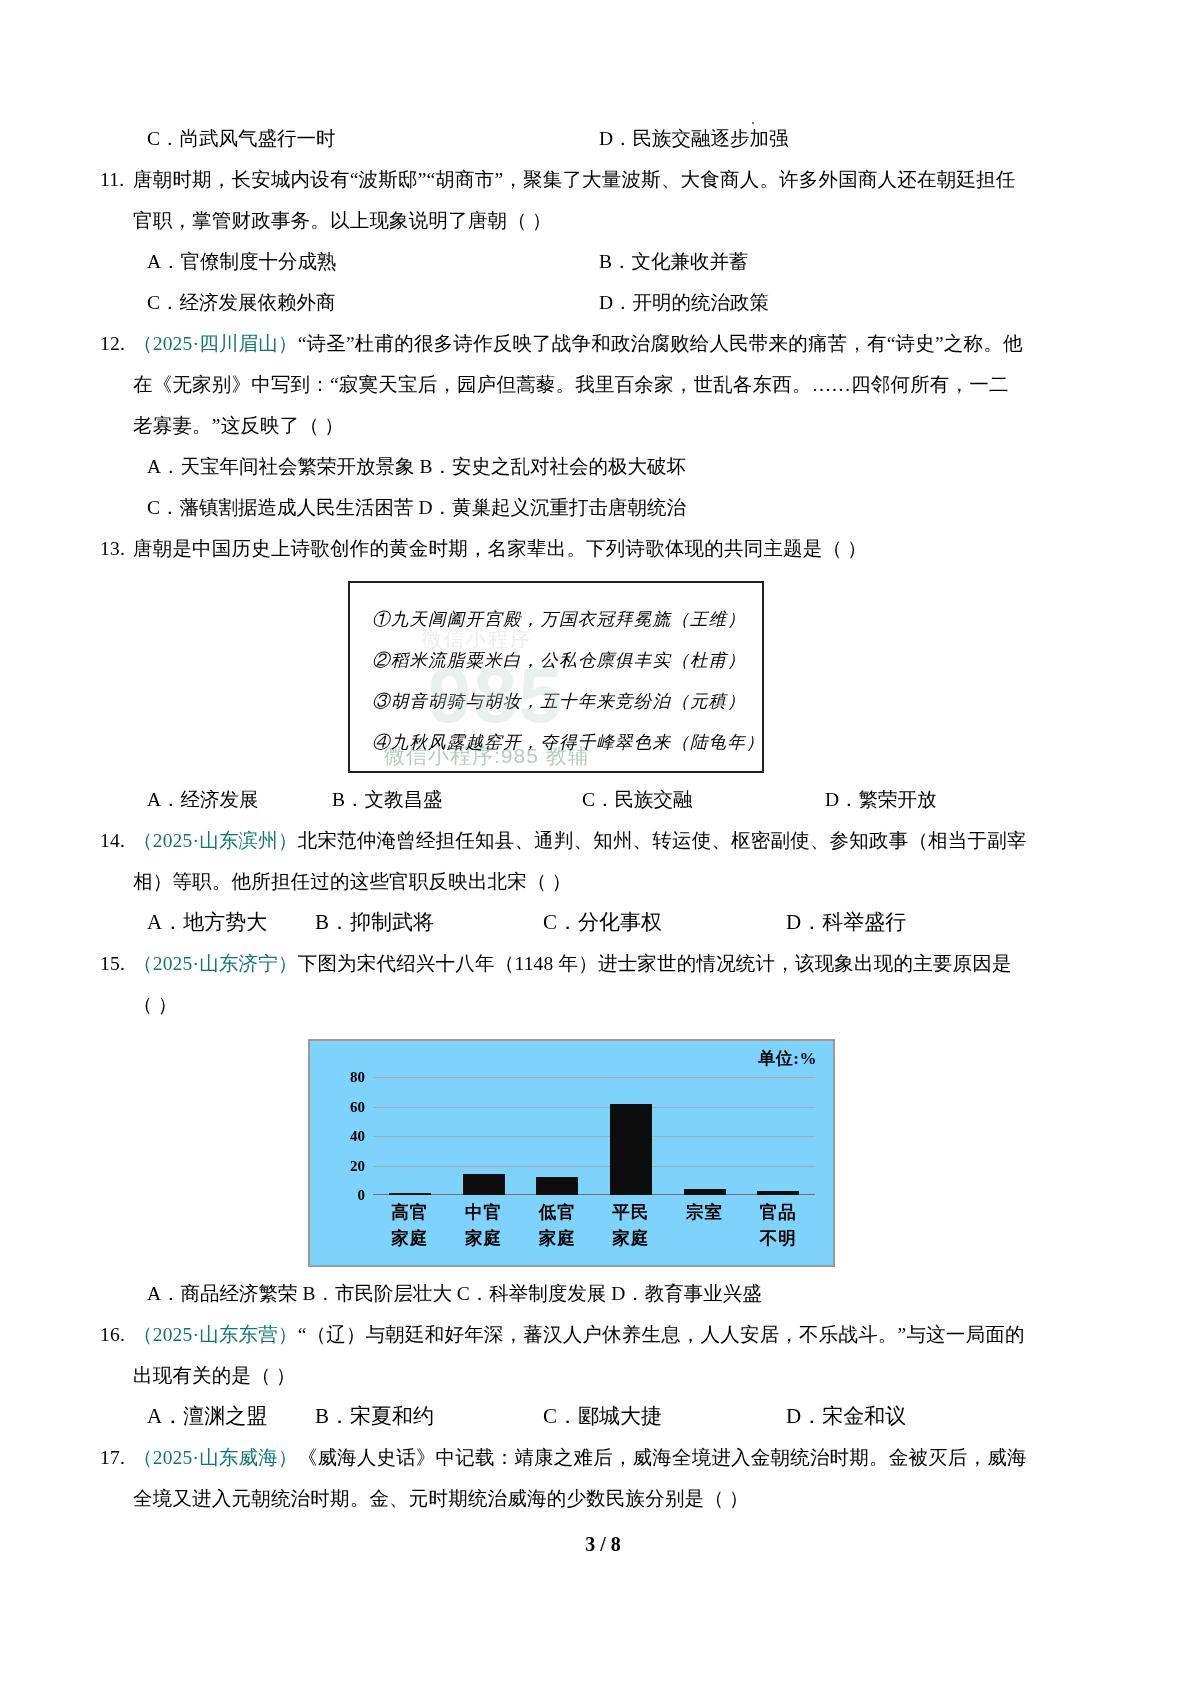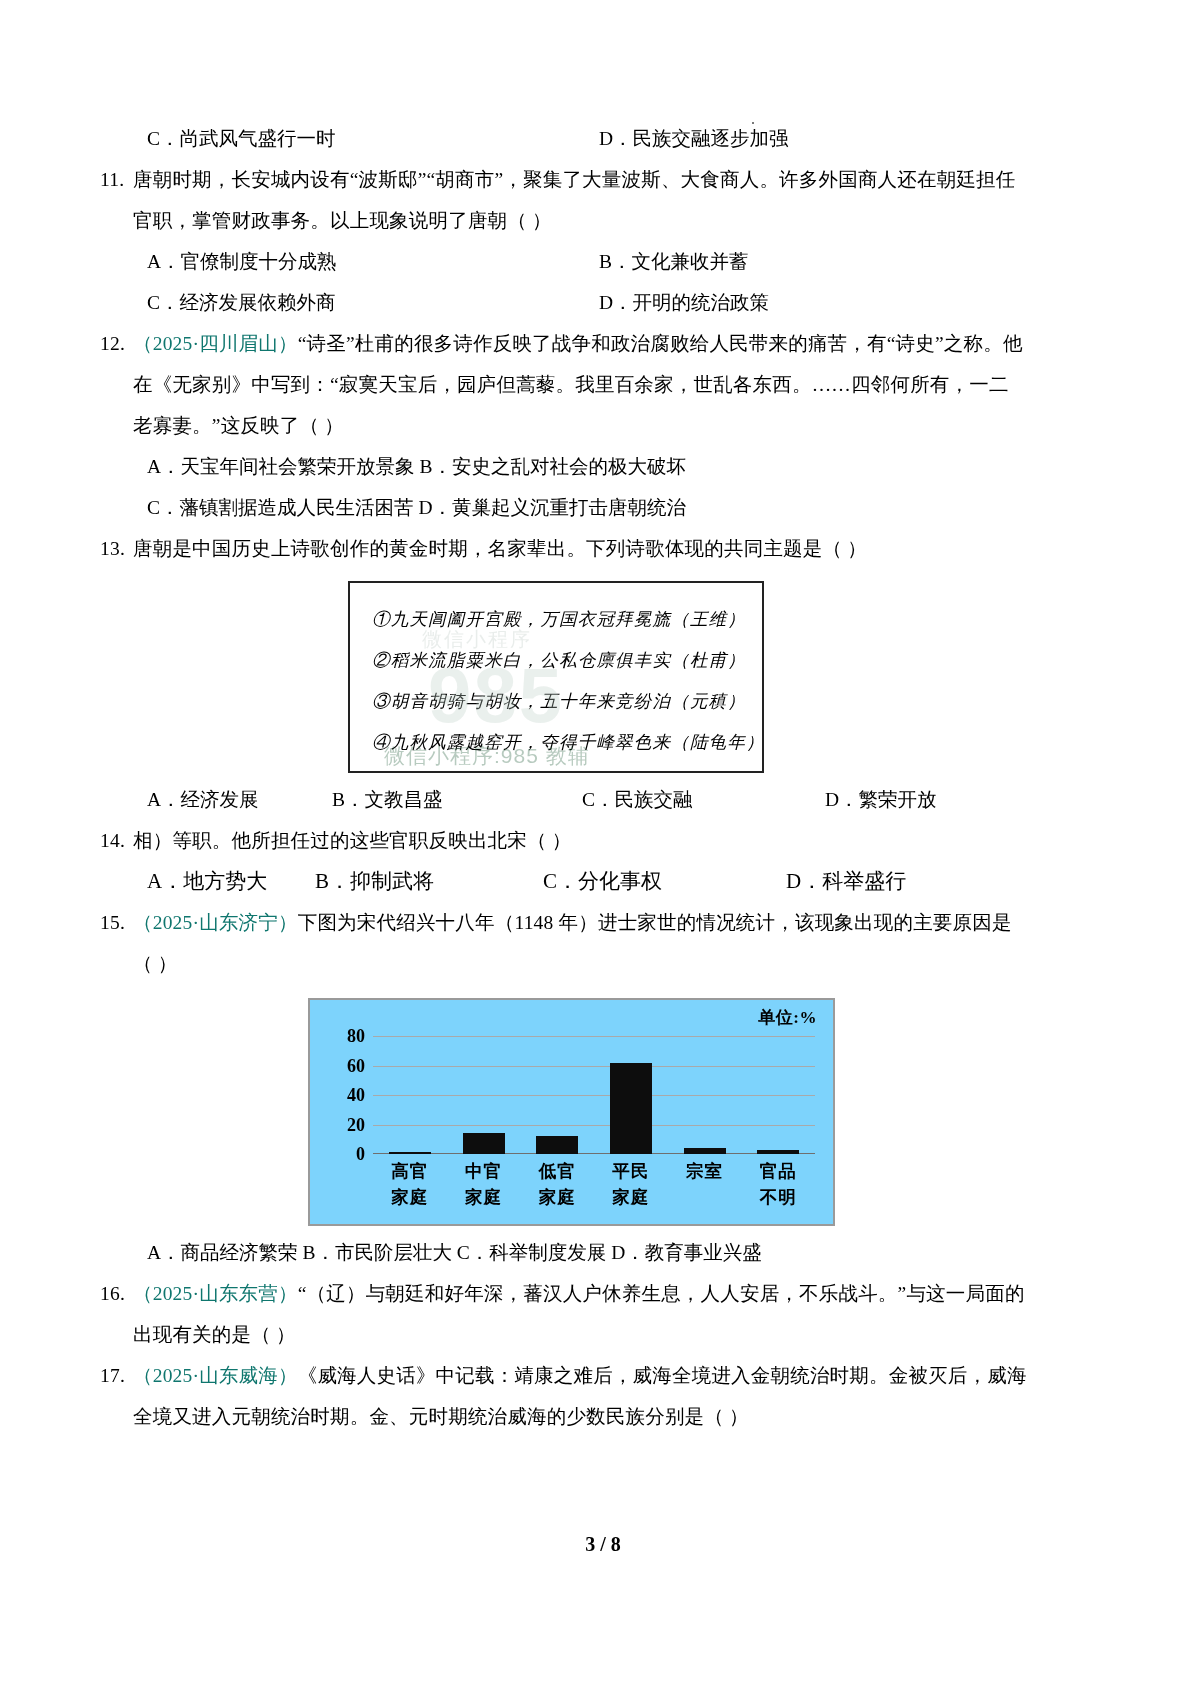--- a/index.html
+++ b/index.html
@@ -140,21 +140,21 @@
     left: 0; right: 0;
     bottom: 0;
     height: 1.5px;
     background: #6f6f6f;
   }
   .ytick {
     position: absolute;
     right: 100%;
     margin-right: 8px;
     transform: translateY(-50%);
-    font-size: 18px;
+    font-size: 15px;
     font-weight: bold;
     font-family: "Liberation Serif", "DejaVu Serif", serif;
     white-space: nowrap;
   }
   .bars {
     position: absolute;
     left: 0; right: 0; bottom: 0;
     height: 118px;
     display: flex;
     align-items: flex-end;
@@ -297,20 +297,21 @@
 
     <div class="opt-row4">
       <div>A．经济发展</div>
       <div>B．文教昌盛</div>
       <div>C．民族交融</div>
       <div>D．繁荣开放</div>
     </div>
 
     <div class="q">
       <span class="qnum">14.</span>
+      <span class="qtext"><span class="src">（2025·山东滨州）</span><span>北宋范仲淹曾经担任知县、通判、知州、转运使、枢密副使、参知政事（相当于副宰</span></span>
       <span class="indent-line">相）等职。他所担任过的这些官职反映出北宋（    ）</span>
     </div>
     <div class="opt-row4b">
       <div>A．地方势大</div>
       <div>B．抑制武将</div>
       <div>C．分化事权</div>
       <div>D．科举盛行</div>
     </div>
 
     <div class="q">
@@ -387,20 +388,26 @@
 
     <div class="opts free">
       <div class="opt-pad">A．商品经济繁荣 B．市民阶层壮大 C．科举制度发展 D．教育事业兴盛</div>
     </div>
 
     <div class="q">
       <span class="qnum">16.</span>
       <span class="qtext"><span class="src">（2025·山东东营）</span><span>“（辽）与朝廷和好年深，蕃汉人户休养生息，人人安居，不乐战斗。”与这一局面的</span></span>
       <span class="indent-line">出现有关的是（    ）</span>
     </div>
+    <div class="opt-row4b">
+      <div>A．澶渊之盟</div>
+      <div>B．宋夏和约</div>
+      <div>C．郾城大捷</div>
+      <div>D．宋金和议</div>
+    </div>
 
     <div class="q">
       <span class="qnum">17.</span>
       <span class="qtext"><span class="src">（2025·山东威海）</span><span>《威海人史话》中记载：靖康之难后，威海全境进入金朝统治时期。金被灭后，威海</span></span>
       <span class="indent-line">全境又进入元朝统治时期。金、元时期统治威海的少数民族分别是（  ）</span>
     </div>
 
   </div>
 
   <div class="watermark">

